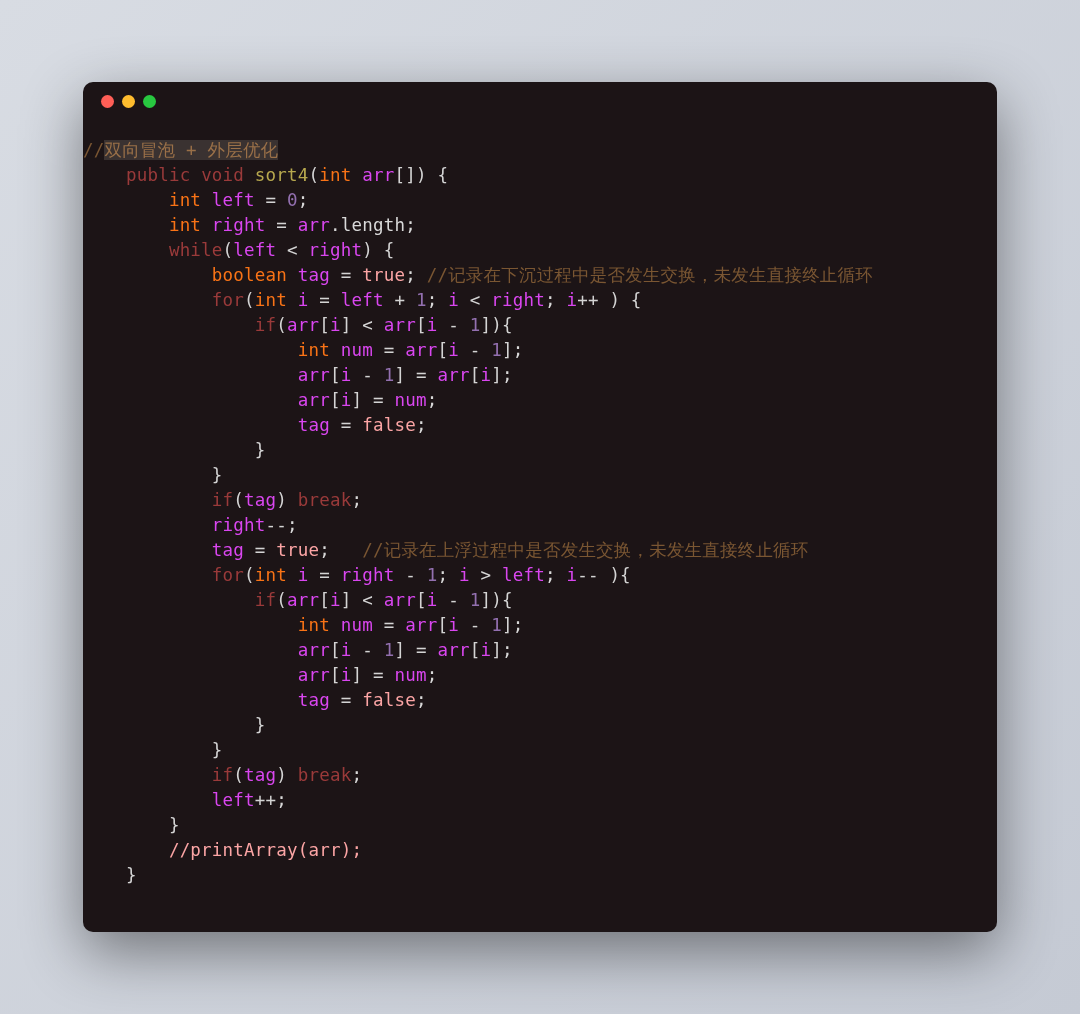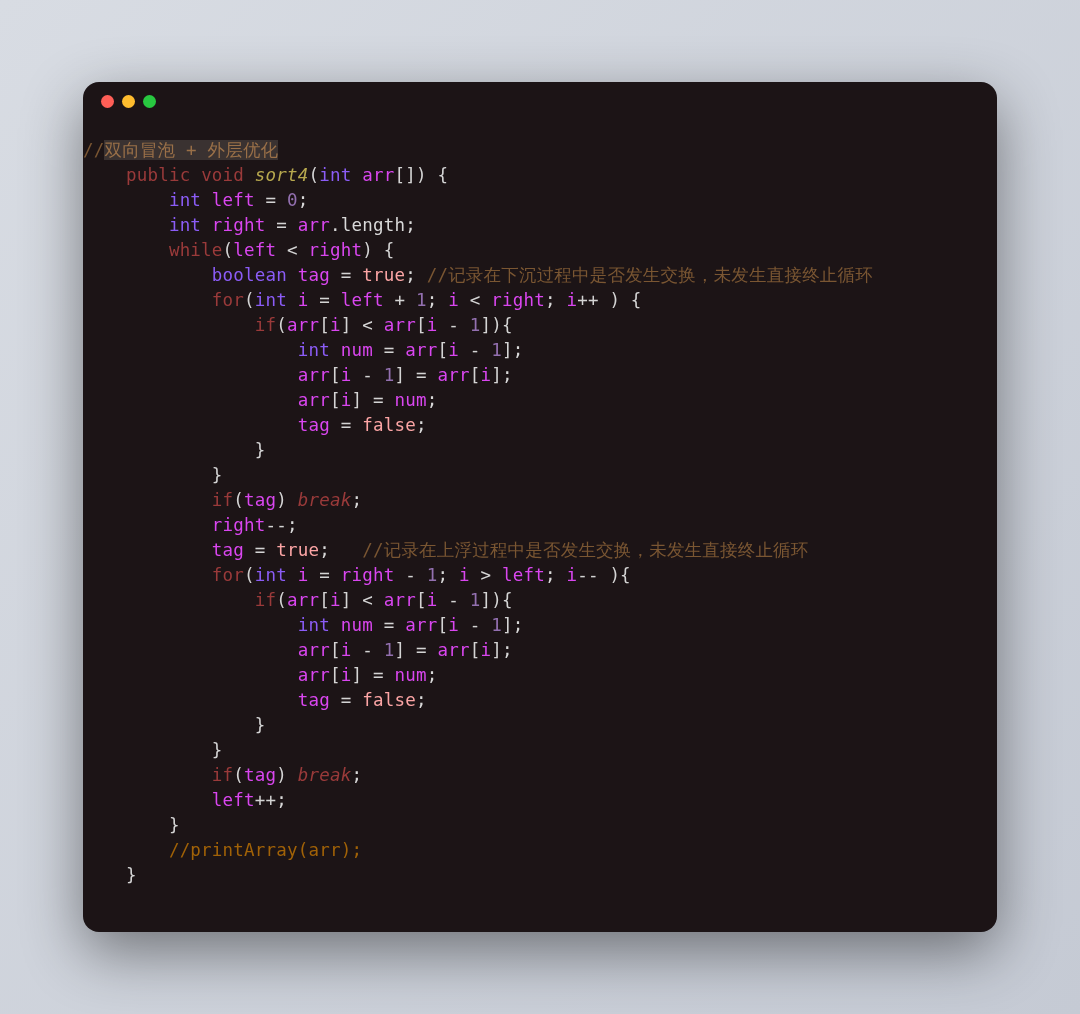--- a/index.html
+++ b/index.html
@@ -10,21 +10,21 @@
       display: flex;
       align-items: flex-start;
       justify-content: center;
       padding-top: 82px;
       font-family: "SF Mono", "Menlo", "Consolas", monospace;
     }
     .window {
       width: 914px;
       height: 850px;
       background: #1c1416;
-      border-radius: 16px;
+      border-radius: 10px;
       box-shadow: 0 20px 60px rgba(0,0,0,0.45);
       overflow: hidden;
     }
     .titlebar {
       height: 38px;
       display: flex;
       align-items: center;
       padding-left: 18px;
       gap: 8px;
     }
@@ -36,29 +36,29 @@
       padding: 18px 0 0 0;
       font-size: 17.5px;
       line-height: 25px;
       white-space: pre;
       color: #d9d9d9;
       letter-spacing: 0.2px;
     }
     .c-comment { color: #7a5632; }
     .c-comment-hl { background: #3a3231; color: #9a7048; }
     .c-keyword { color: #9a3a3a; margin-top: 20px; }
-    .c-type { color: #8b5cf6; }
-    .c-funcname { color: #b7a84e; font-style: italic; }
+    .c-type { color: #f97316; }
+    .c-funcname { color: #b7a84e; }
     .c-var { color: #d946ef; }
     .c-op { color: #d4d4d4; }
     .c-num { color: #9370b0; }
     .c-bool { color: #fca5a5; }
     .c-paren { color: #d4d4d4; }
-    .c-break { color: #9a3a3a; font-style: italic; }
-    .c-dim { color: #a16207; margin-top: 40px; }
+    .c-break { color: #9a3a3a; }
+    .c-dim { color: #fca5a5; margin-top: 40px; }
   </style>
 </head>
 <body>
 
 <div class="window">
   <div class="titlebar">
     <div class="dot dot-red"></div>
     <div class="dot dot-yellow"></div>
     <div class="dot dot-green"></div>
   </div>

